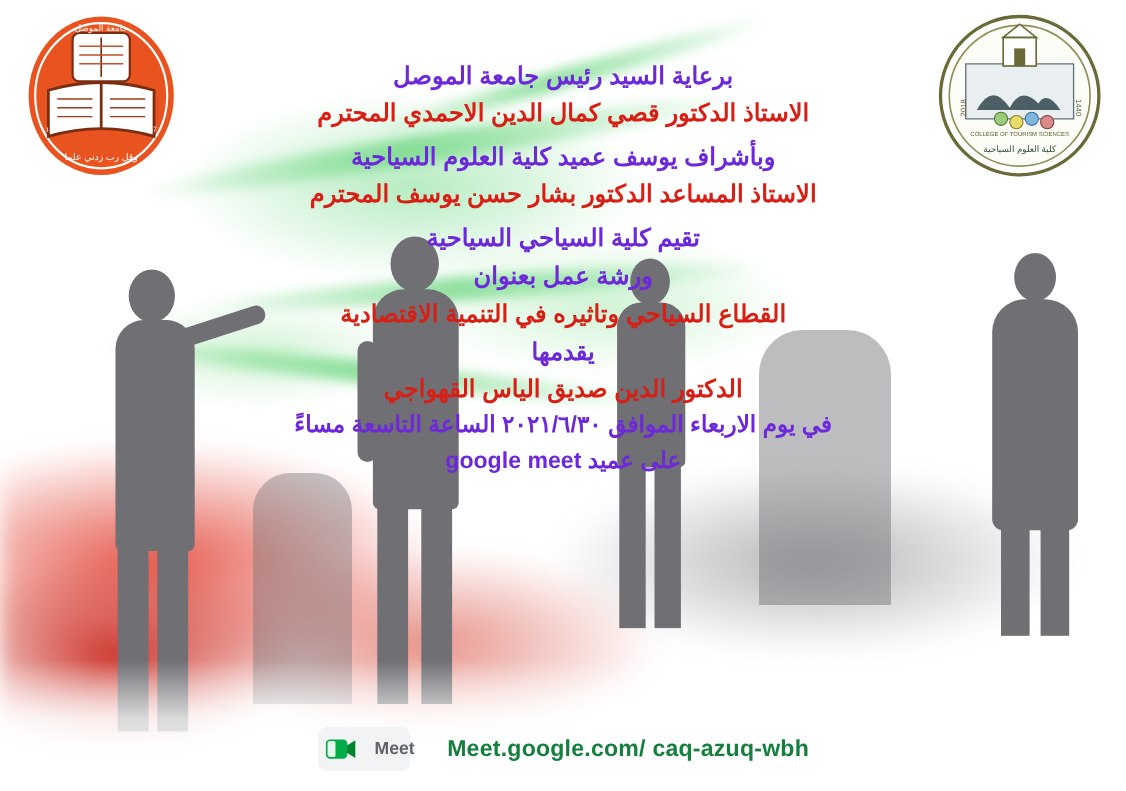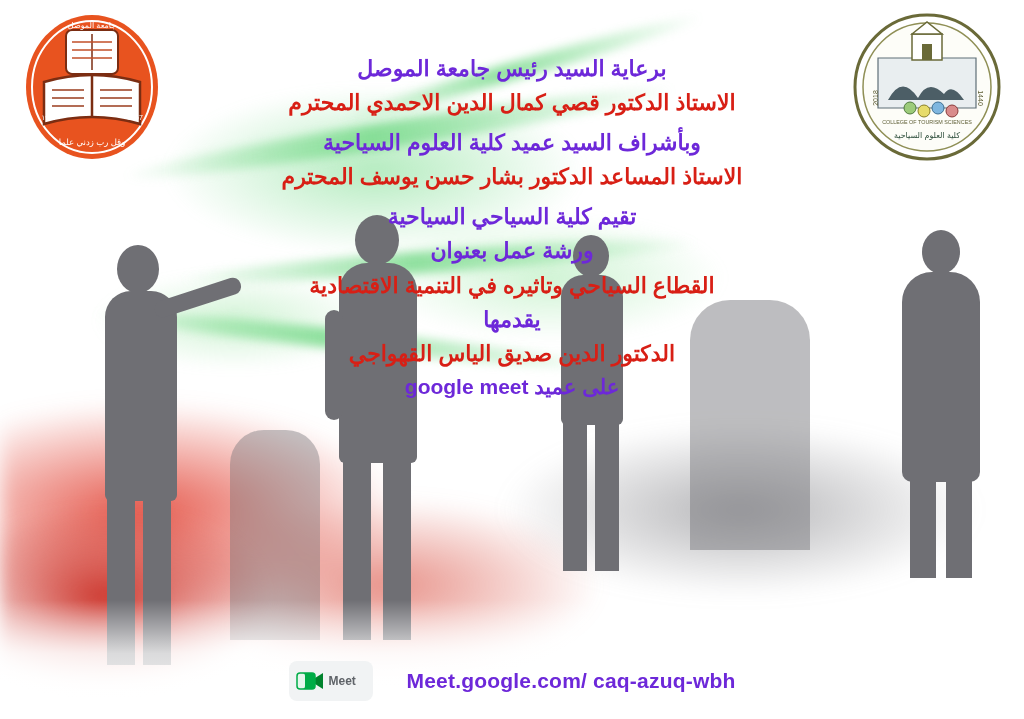--- a/index.html
+++ b/index.html
@@ -167,21 +167,21 @@
   .meet-mark {
     position: relative;
     width: 30px;
     height: 26px;
     flex: 0 0 auto;
   }
   .meet-link {
     font-family: "Liberation Sans", sans-serif;
     font-size: 21px;
     font-weight: bold;
-    color: #6d28d9;
+    color: #15803d;
     letter-spacing: 0.2px;
   }
 </style>
 </head>
 <body>
 
 <div class="poster">
 
   <div class="bg-layer">
     <div class="bg-green-sweep"></div>
@@ -263,38 +263,39 @@
       <text x="75" y="126" font-size="8" fill="#2f4f3c" text-anchor="middle" font-family="'Liberation Sans', sans-serif">كلية العلوم السياحية</text>
       <text x="75" y="112" font-size="5.4" fill="#5c5c33" text-anchor="middle" font-family="'Liberation Sans', sans-serif">COLLEGE OF TOURISM SCIENCES</text>
       <text x="26" y="86" font-size="7" fill="#5c5c33" text-anchor="middle" transform="rotate(-90 26 86)" font-family="'Liberation Sans', sans-serif">2018</text>
       <text x="126" y="86" font-size="7" fill="#5c5c33" text-anchor="middle" transform="rotate(90 126 86)" font-family="'Liberation Sans', sans-serif">1440</text>
     </svg>
   </div>
 
   <div class="text-block">
     <div class="line size-22 l-black ln1">برعاية السيد رئيس جامعة الموصل</div>
     <div class="line size-22 l-red">الاستاذ الدكتور قصي كمال الدين الاحمدي المحترم</div>
-    <div class="line size-22 l-black ln-pad">وبأشراف السيد عميد كلية العلوم السياحية</div>
+    <div class="line size-22 l-black ln-pad">وبأشراف يوسف عميد كلية العلوم السياحية</div>
     <div class="line size-22 l-red">الاستاذ المساعد الدكتور بشار حسن يوسف المحترم</div>
     <div class="line size-22 l-black ln-pad">تقيم كلية السياحي السياحية</div>
     <div class="line size-22 l-black">ورشة عمل بعنوان</div>
     <div class="line size-22 l-red">القطاع السياحي وتاثيره في التنمية الاقتصادية</div>
     <div class="line size-22 l-black">يقدمها</div>
     <div class="line size-22 l-red">الدكتور الدين صديق الياس القهواجي</div>
+    <div class="line size-21 l-black">في يوم الاربعاء الموافق ٢٠٢١/٦/٣٠ الساعة التاسعة مساءً</div>
     <div class="line size-21 l-black">على عميد google meet</div>
   </div>
 
   <div class="footer">
     <div class="meet-badge">
       <span class="meet-mark">
         <svg viewBox="0 0 30 26" width="30" height="26">
           <rect x="2" y="5" width="18" height="16" rx="3" fill="#00ac47"></rect>
           <path d="M20 10 L28 5 L28 21 L20 16 Z" fill="#00832d"></path>
           <rect x="2" y="5" width="8" height="16" rx="3" fill="#ffffff" opacity="0.9"></rect>
           <rect x="2" y="5" width="18" height="16" rx="3" fill="none" stroke="#00ac47" stroke-width="1.5"></rect>
         </svg>
       </span>
-      <span style="font-size:12px; font-weight:bold; color:#5f6368; font-family:'Liberation Sans', sans-serif;">Meet</span>
+      <span style="font-size:16px; font-weight:bold; color:#5f6368; font-family:'Liberation Sans', sans-serif;margin-left:12px;">Meet</span>
     </div>
     <div class="meet-link">Meet.google.com/ caq-azuq-wbh</div>
   </div>
 
 </div>
 
 </body></html>

